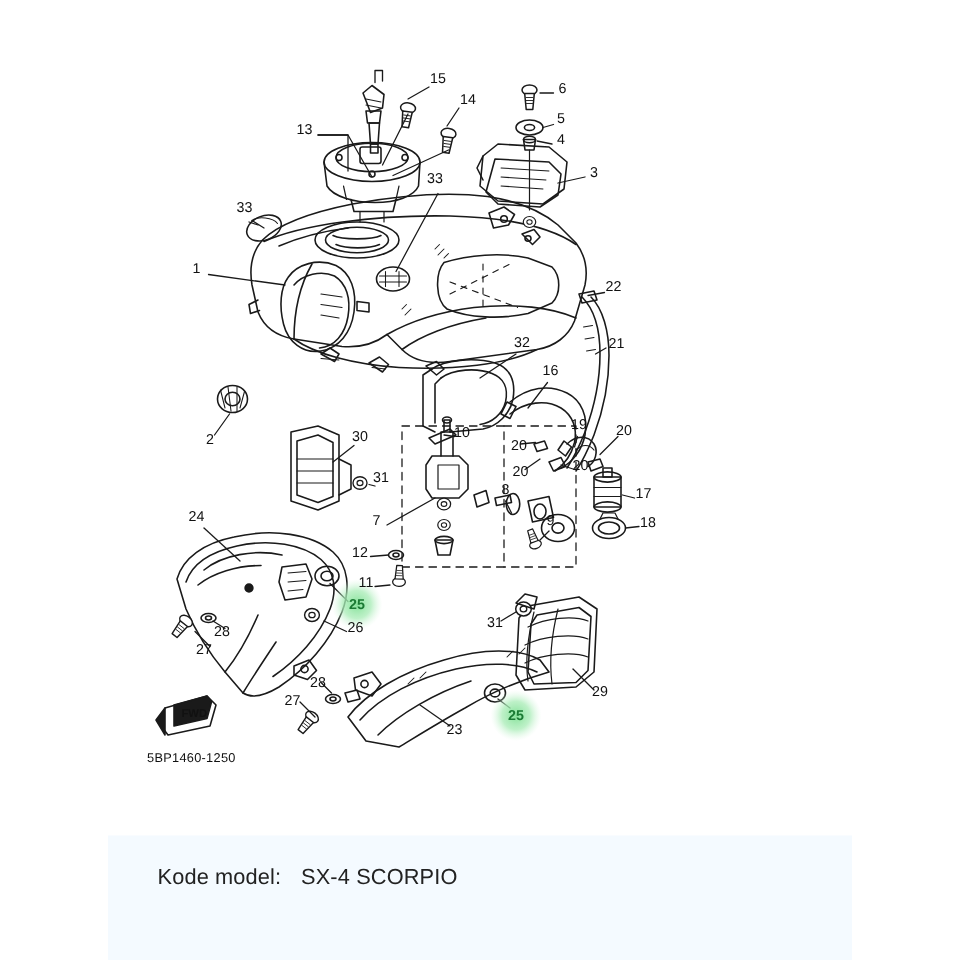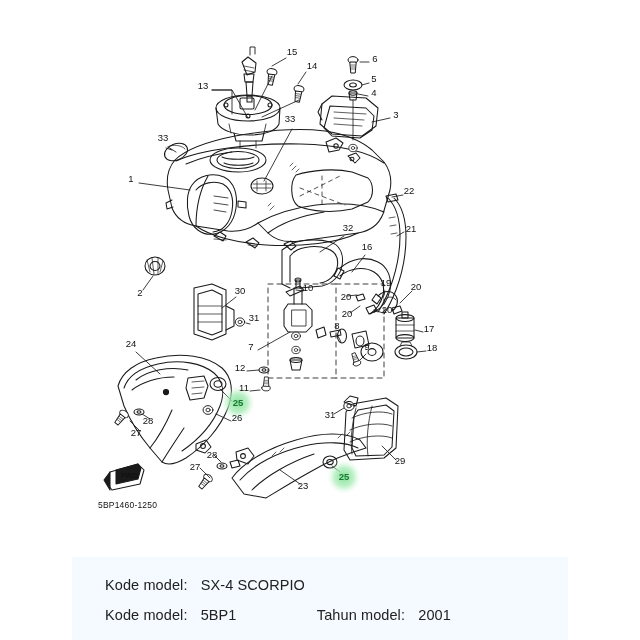--- a/index.html
+++ b/index.html
@@ -493,22 +493,15 @@
       <text class="cal" x="163" y="141" text-anchor="middle">33</text>
       <text class="cal" x="290" y="122" text-anchor="middle">33</text>
     </svg>
   </div>
 
   <div class="footer-panel">
     <div class="footer-row r1">
       <span class="f-label">Kode model:</span>
       <span class="f-value">SX-4 SCORPIO</span>
     </div>
-    <div class="footer-row r2">
-      <span class="f-label">Kode model:</span>
-      <span class="f-value">5BP1</span>
-      <span class="f-gap"></span>
-      <span class="f-label">Tahun model:</span>
-      <span class="f-value">2001</span>
-    </div>
   </div>
 
 </div>
 
 </body></html>

